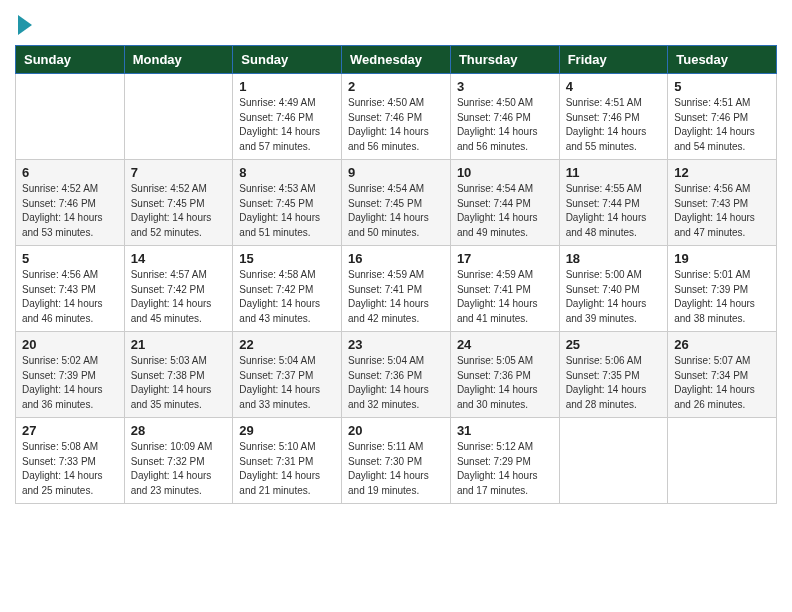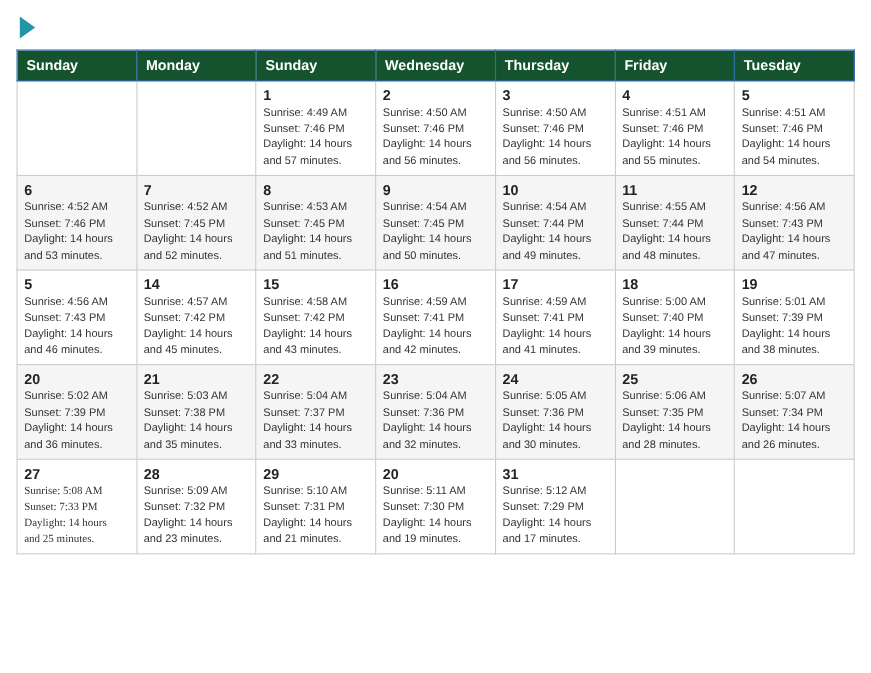--- a/index.html
+++ b/index.html
@@ -320,28 +320,28 @@
           <div class="day-num">26</div>
           <div class="day-info" style="white-space: pre-line;">Sunrise: 5:07 AM
 Sunset: 7:34 PM
 Daylight: 14 hours
 and 26 minutes.</div>
         </td>
       </tr>
       <tr>
         <td>
           <div class="day-num">27</div>
-          <div class="day-info" style="white-space: pre-line; font-family: Liberation Serif, serif;">Sunrise: 5:08 AM
+          <div class="day-info" style="white-space: pre-line;">Sunrise: 5:08 AM
 Sunset: 7:33 PM
 Daylight: 14 hours
 and 25 minutes.</div>
         </td>
         <td>
           <div class="day-num">28</div>
-          <div class="day-info" style="white-space: pre-line;">Sunrise: 5:09 AM
+          <div class="day-info" style="white-space: pre-line;">Sunrise: 10:09 AM
 Sunset: 7:32 PM
 Daylight: 14 hours
 and 23 minutes.</div>
         </td>
         <td>
           <div class="day-num">29</div>
           <div class="day-info" style="white-space: pre-line;">Sunrise: 5:10 AM
 Sunset: 7:31 PM
 Daylight: 14 hours
 and 21 minutes.</div>

